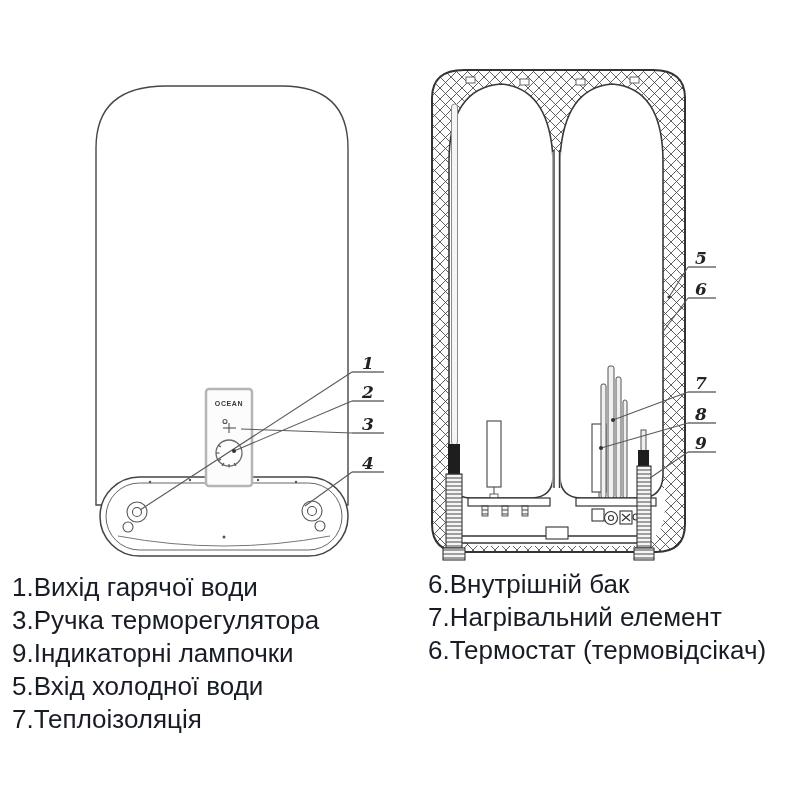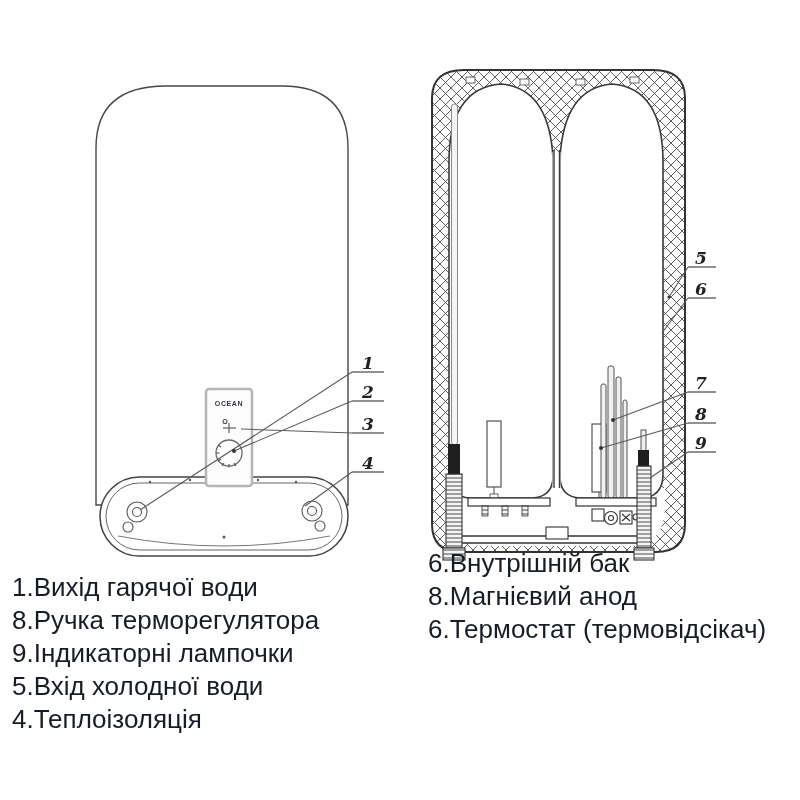--- a/index.html
+++ b/index.html
@@ -2,21 +2,21 @@
 <html><head>
 <meta charset="utf-8">
 <style>
   html,body{margin:0;padding:0;background:#fff;}
   #page{position:relative;width:800px;height:800px;background:#ffffff;overflow:hidden;
         font-family:"Liberation Sans",sans-serif;}
   #diagram-svg{position:absolute;left:0;top:0;}
   .legend-col{position:absolute;color:#181c24;font-size:26px;line-height:33px;
               letter-spacing:0px;white-space:nowrap;}
   #legend-left{left:12px;top:571px;}
-  #legend-right{left:428px;top:547px;}
+  #legend-right{left:428px;top:568px;}
   .callout-num{font-family:"DejaVu Serif",serif;font-style:italic;font-weight:bold;
                font-size:17px;fill:#222;}
   .brand-text{font-family:"Liberation Sans",sans-serif;font-weight:bold;font-size:7px;
               letter-spacing:0.6px;fill:#333740;}
   .thin{stroke:#555;stroke-width:1.1;fill:none;}
   .leader{stroke:#5a5a5a;stroke-width:1.1;fill:none;}
   .uline{stroke:#555;stroke-width:1.3;}
   .outline{stroke:#474747;stroke-width:1.4;fill:#ffffff;}
 </style>
 </head>
@@ -203,24 +203,24 @@
         <text class="callout-num" x="701" y="295" text-anchor="middle">6</text>
         <text class="callout-num" x="701" y="389" text-anchor="middle">7</text>
         <text class="callout-num" x="701" y="420" text-anchor="middle">8</text>
         <text class="callout-num" x="701" y="449" text-anchor="middle">9</text>
       </g>
     </g>
   </svg>
 
   <div id="legend-left" class="legend-col">
     <div>1.Вихід гарячої води</div>
-    <div>8.Ручка терморегулятора</div>
+    <div>3.Ручка терморегулятора</div>
     <div>9.Індикаторні лампочки</div>
     <div>5.Вхід холодної води</div>
-    <div>4.Теплоізоляція</div>
+    <div>7.Теплоізоляція</div>
   </div>
   <div id="legend-right" class="legend-col">
     <div>6.Внутрішній бак</div>
-    <div>8.Магнієвий анод</div>
+    <div>7.Нагрівальний елемент</div>
     <div>6.Термостат (термовідсікач)</div>
   </div>
 
 </div>
 
 </body></html>

